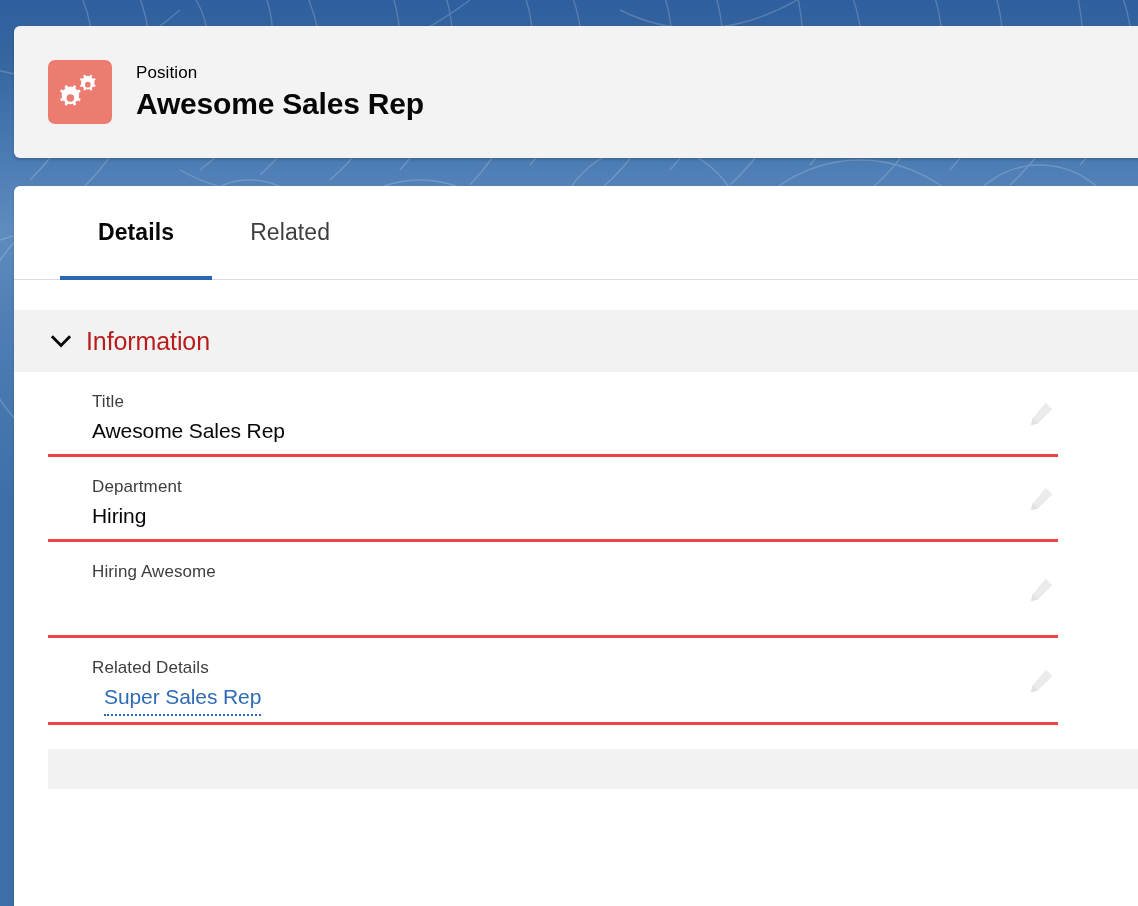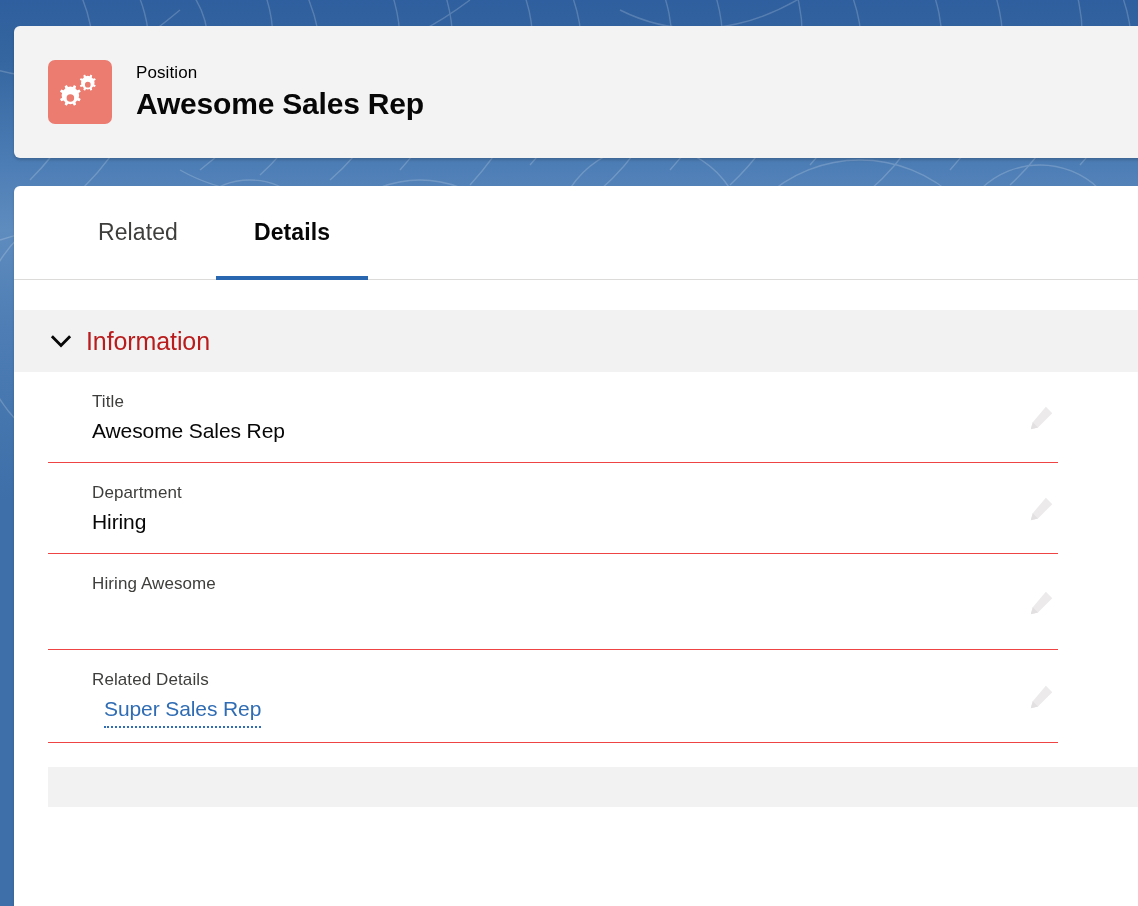--- a/index.html
+++ b/index.html
@@ -138,22 +138,22 @@
     color: #b91c1c;
     margin-left: 12px;
     letter-spacing: -0.1px;
   }
 
   
   #field-list { padding: 0 0 0 34px; }
   .field-row {
     position: relative;
     width: 1010px;
-    border-bottom: 1px solid #ef4444;
-    padding: 18px 0 14px 44px;
+    border-bottom: 3px solid #ef4444;
+    padding: 18px 0 6px 44px;
   }
   .field-row.tall { min-height: 96px; }
   .field-label {
     font-size: 17px;
     color: #3e3e3c;
     line-height: 24px;
     letter-spacing: .1px;
   }
   .field-value {
     font-size: 21px;
@@ -260,25 +260,25 @@
     <div id="record-titles">
       <div id="record-type-label">Position</div>
       <div id="record-name">Awesome Sales Rep</div>
     </div>
   </div>
 </div>
 
 <div id="record-content-card">
 
   <div id="record-tabs">
+    <div class="tab-item active">
+      <span>Details</span>
+    </div>
     <div class="tab-item">
       <span>Related</span>
-    </div>
-    <div class="tab-item active">
-      <span>Details</span>
     </div>
   </div>
 
   <div id="information-section-header">
     <span>
       <svg id="section-toggle-chevron" viewBox="0 0 24 24" aria-hidden="true">
         <path d="M4.5 8.5 L12 16.2 L19.5 8.5" fill="none" stroke="#080707" stroke-width="2.6" stroke-linecap="square" stroke-linejoin="miter"></path>
       </svg>
     </span>
     <span id="information-section-title">Information</span>

